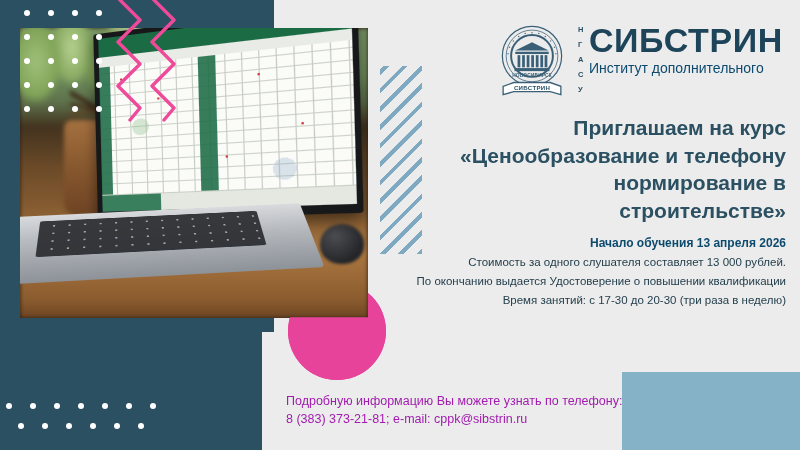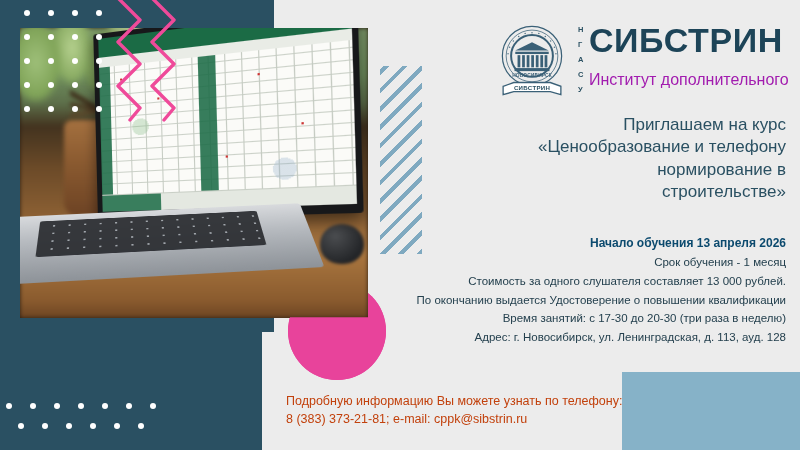--- a/index.html
+++ b/index.html
@@ -288,34 +288,34 @@
   .ngasu-col span { margin-bottom: 7.5px; }
   .logo-text { margin-top: 1px; }
   .logo-title {
     font-size: 34px;
     font-weight: bold;
     color: #1d4458;
     letter-spacing: .6px;
     line-height: 1;
   }
   .logo-sub {
-    font-size: 16px;
-    color: #a21caf;
+    font-size: 14px;
+    color: #0c4a6e;
     line-height: 1.18;
-    margin-top: 14px;
+    margin-top: 3px;
   }
 
   
   .headline {
     position: absolute;
     left: 400px; top: 114px;
     width: 386px;
     text-align: right;
-    font-size: 17px;
-    font-weight: normal;
+    font-size: 21px;
+    font-weight: bold;
     line-height: 1.32;
     color: #2a5062;
     z-index: 8;
   }
 
   
   .details {
     position: absolute;
     left: 300px; top: 234px;
     width: 486px;
@@ -334,21 +334,21 @@
     font-size: 12px;
   }
   .details .line b { font-weight: normal; }
 
   
   .contacts {
     position: absolute;
     left: 286px; top: 393px;
     width: 420px;
     font-size: 12.5px;
-    color: #c2410c;
+    color: #a21caf;
     line-height: 1.42;
     z-index: 9;
   }
 </style>
 </head>
 <body>
 
 <div id="poster">
 
   <div class="bg-light"></div>
@@ -487,33 +487,29 @@
 
   <div class="headline">
     <div>Приглашаем на курс</div>
     <div>«Ценообразование и телефону</div>
     <div>нормирование в</div>
     <div>строительстве»</div>
   </div>
 
   <div class="details">
     <div class="line accent">Начало обучения 13 апреля 2026</div>
-    <div class="line">Срок обучения - 1 месяц</div>
     <div class="line">
       <span>Стоимость за одного слушателя составляет </span><b>13 000 рублей.</b>
     </div>
     <div class="line">
       <span>По окончанию выдается </span><b>Удостоверение о повышении квалификации</b>
     </div>
     <div class="line">
       <span>Время занятий: </span><b>с 17-30 до 20-30 (три раза в неделю)</b>
     </div>
-    <div class="line">
-      <b>Адрес</b><span>: г. Новосибирск, ул. Ленинградская, д. 113, ауд. 128</span>
-    </div>
   </div>
 
   <div class="contacts">
     <div>Подробную информацию Вы можете узнать по телефону:</div>
     <div>8 (383) 373-21-81; e-mail: cppk@sibstrin.ru</div>
   </div>
 
 </div>
 
 </body></html>

